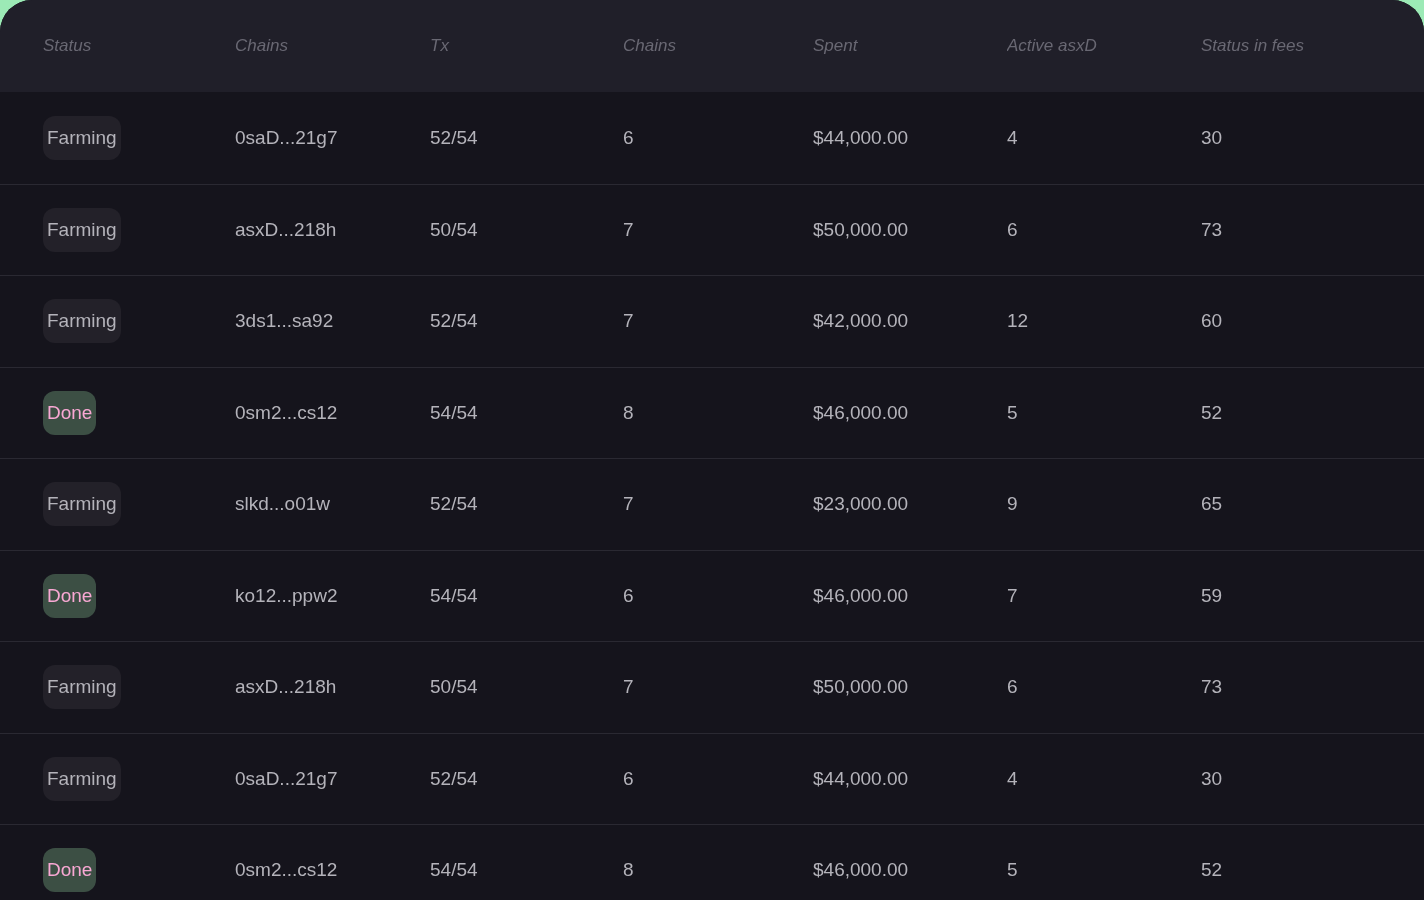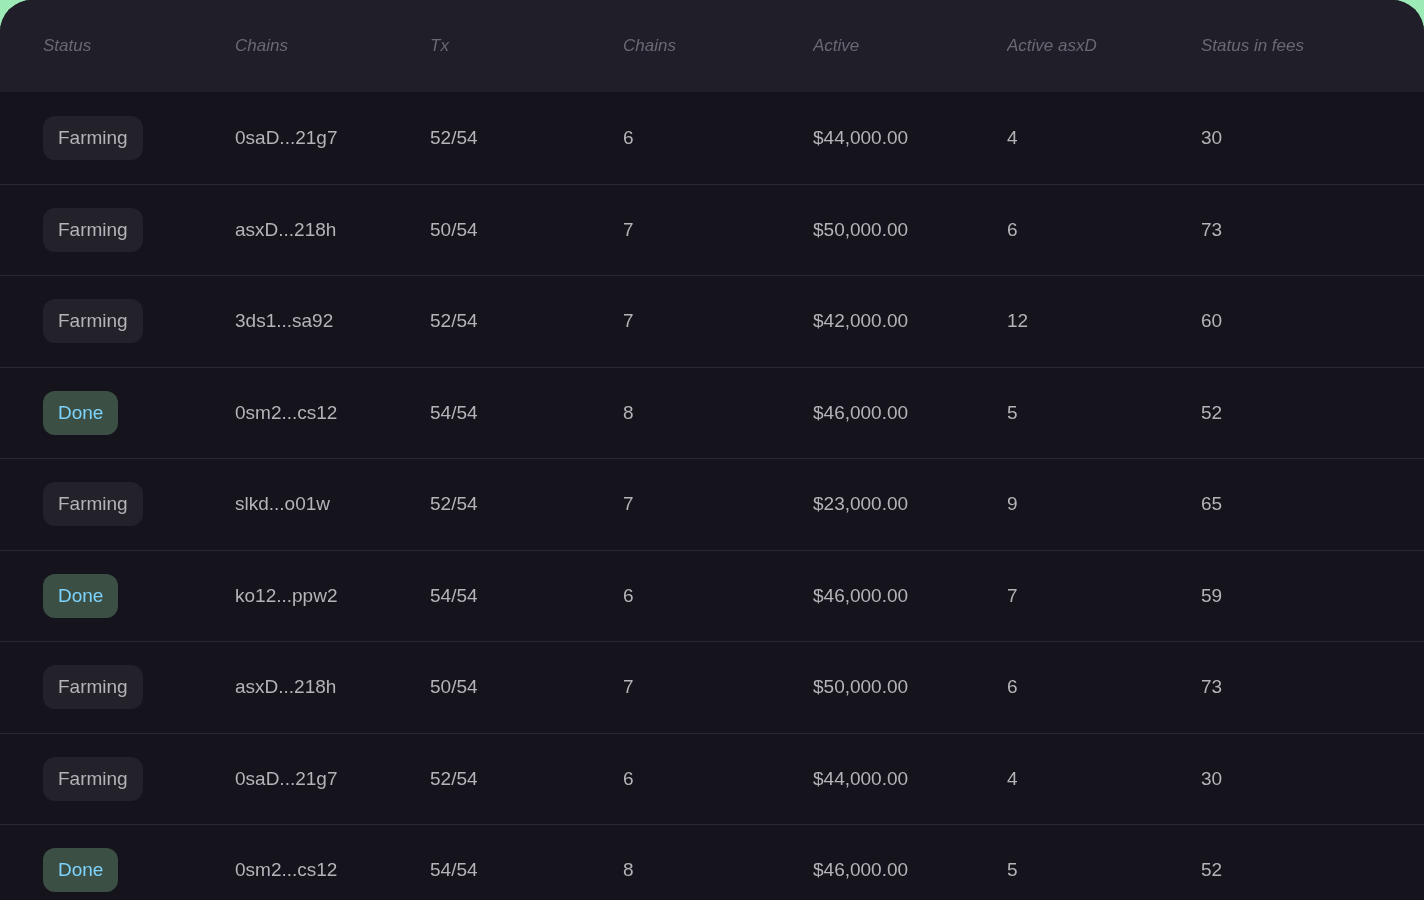--- a/index.html
+++ b/index.html
@@ -43,45 +43,45 @@
   }
   .tbody .row + .row {
     border-top: 1px solid #2A2932;
   }
   .cell {
     white-space: nowrap;
     overflow: hidden;
   }
   .badge {
     display: inline-block;
-    padding: 11px 15px;
+    padding: 11px 4px;
     border-radius: 12px;
     font-size: 19px;
     line-height: 1.15;
   }
   .badge[data-variant="farming"] {
     background: #232129;
     color: #B4B3BA;
   }
   .badge[data-variant="done"] {
     background: #3C4F44;
-    color: #7dd3fc;
+    color: #f9a8d4;
   }
 </style>
 </head>
 <body>
 
 <div class="panel">
 
   <div class="thead">
     <div class="cell">Status</div>
     <div class="cell">Chains</div>
     <div class="cell">Tx</div>
     <div class="cell">Chains</div>
-    <div class="cell">Active</div>
+    <div class="cell">Spent</div>
     <div class="cell">Active asxD</div>
     <div class="cell">Status in fees</div>
   </div>
 
   <div class="tbody">
 
     <div class="row">
       <div class="cell"><span class="badge" data-variant="farming">Farming</span></div>
       <div class="cell">0saD...21g7</div>
       <div class="cell">52/54</div>

